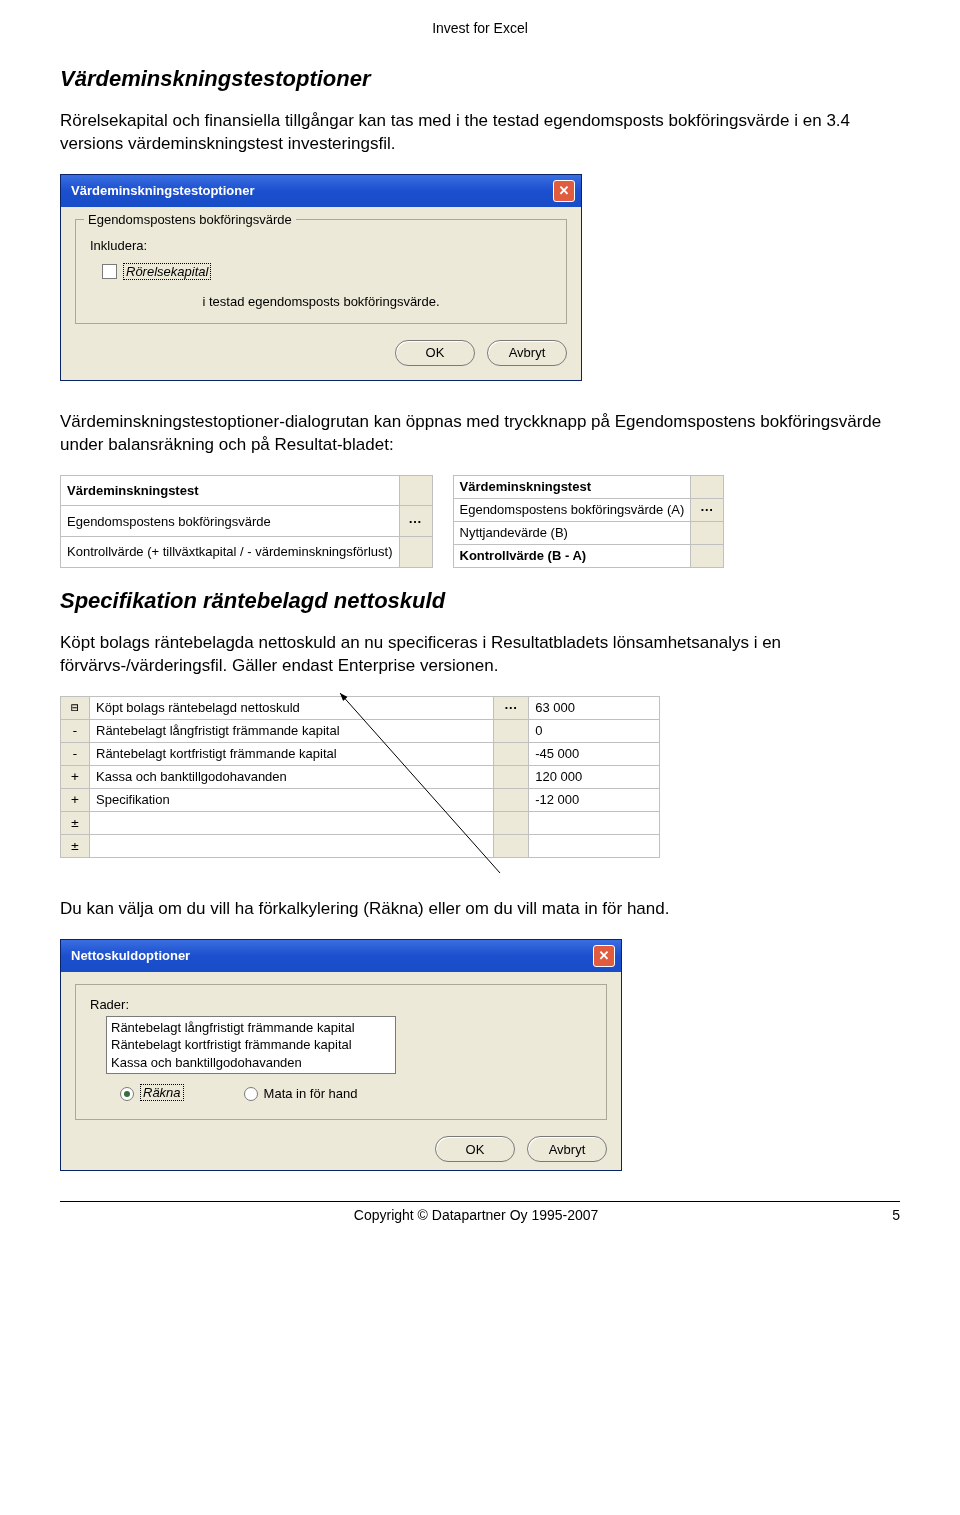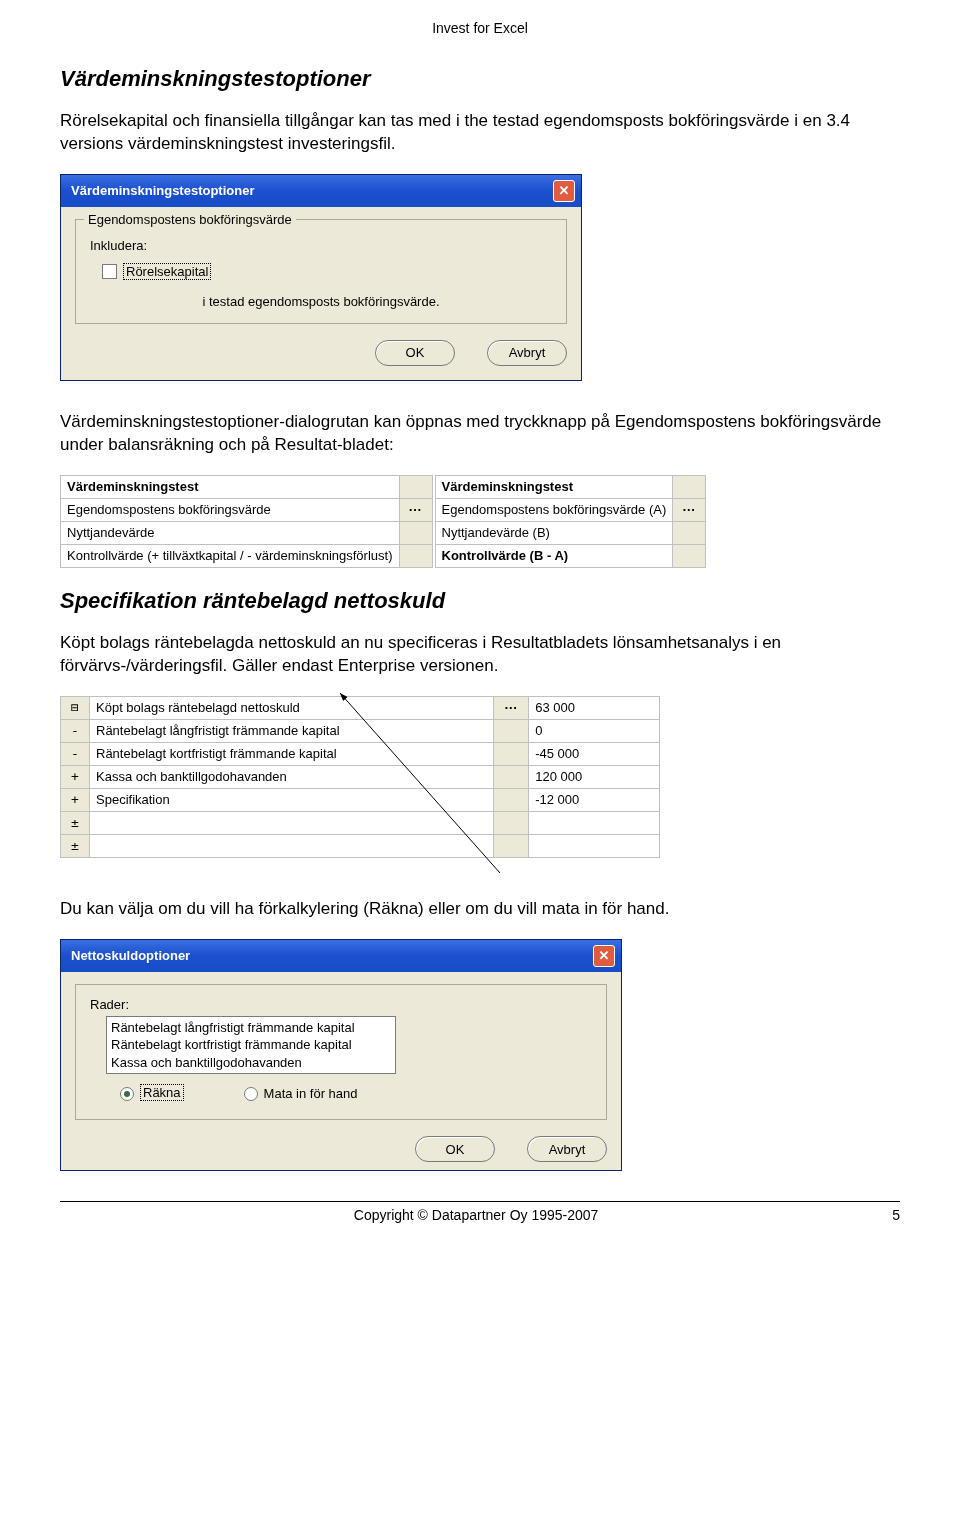--- a/index.html
+++ b/index.html
@@ -89,42 +89,42 @@
   }
   .win-check {
     width: 13px;
     height: 13px;
     border: 1px solid #7a7a7a;
     background: #fff;
   }
   .dotted-sel {
     border: 1px dotted #000;
     padding: 0 2px;
+    font-style: italic;
   }
   .dialog-buttons {
     display: flex;
     justify-content: flex-end;
     gap: 12px;
   }
   .win-btn {
     min-width: 78px;
     height: 24px;
     background: #ece9d8;
     border: 1px solid #7a7a7a;
     border-radius: 13px;
     font-size: 13px;
     display: flex;
     align-items: center;
     justify-content: center;
     box-shadow: inset 1px 1px 0 #fff;
-    margin-left: 20px;
   }
   .table-row {
     display: flex;
-    gap: 2px;
+    gap: 20px;
     margin-bottom: 18px;
   }
   .excel-table {
     border-collapse: collapse;
     font-family: Arial, sans-serif;
     font-size: 13px;
     background: #fff;
   }
   .excel-table td {
     border: 1px solid #c0c0c0;
@@ -251,24 +251,20 @@
   <div class="table-row">
     <table class="excel-table">
       <tbody>
           <tr>
             <td class="bold">Värdeminskningstest</td>
             <td class="btn-cell"></td>
           </tr>
       <tr>
             <td>Egendomspostens bokföringsvärde</td>
             <td class="btn-cell"><span class="tiny-dots">⋯</span></td>
-          </tr>
-      <tr>
-            <td>Nyttjandevärde</td>
-            <td class="btn-cell"></td>
           </tr>
       <tr>
             <td>Kontrollvärde (+ tillväxtkapital / - värdeminskningsförlust)</td>
             <td class="btn-cell"></td>
           </tr>
     </tbody>
       </table>
     <table class="excel-table">
       <tbody>
           <tr>

